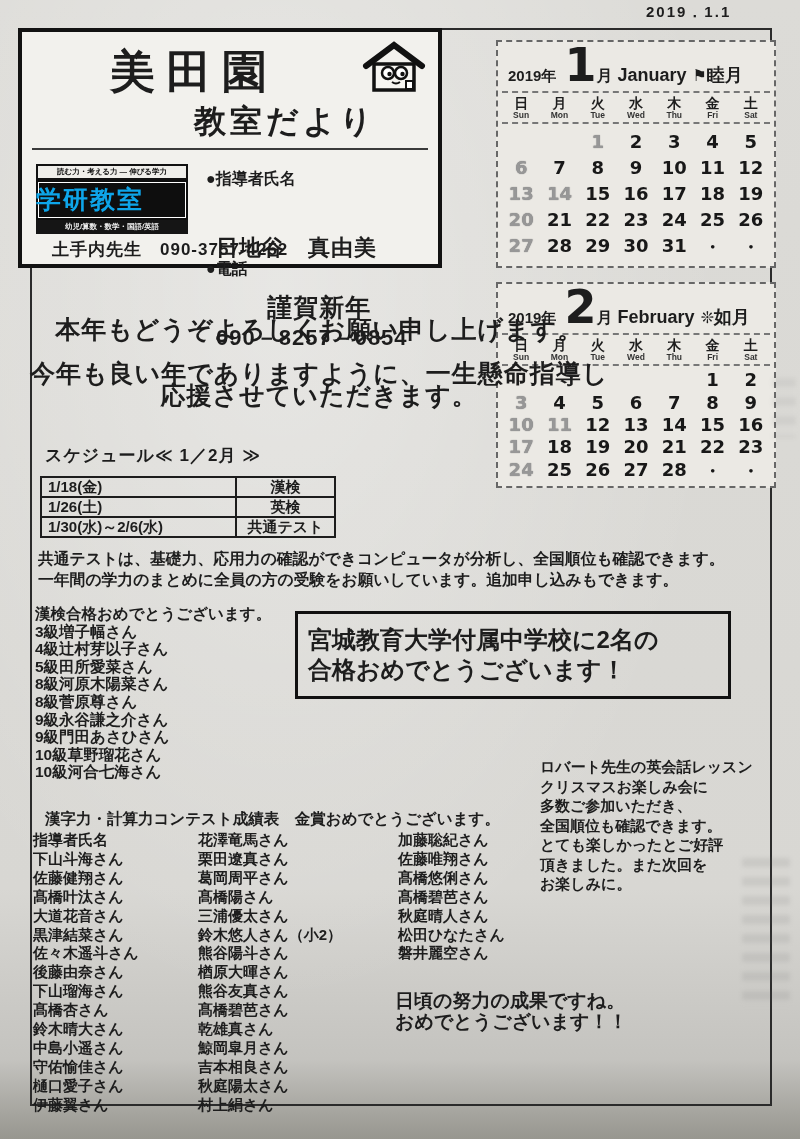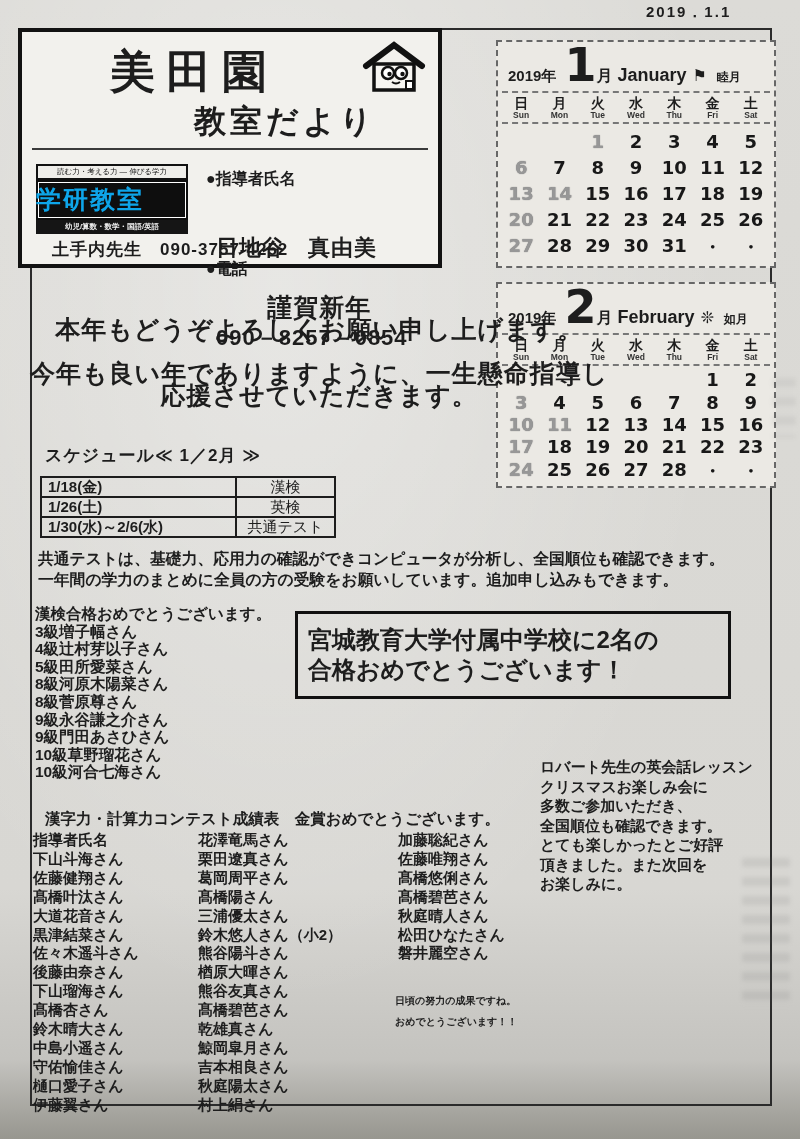--- a/index.html
+++ b/index.html
@@ -22,21 +22,21 @@
   .issue-date{position:absolute;left:646px;top:3px;font-size:15px;font-weight:700;letter-spacing:2px;}
 
   
   .header-box{position:absolute;left:18px;top:28px;width:424px;height:240px;
     background:#f2f1ed;border:4px solid #121212;box-sizing:border-box;}
   .hb-title-main{position:absolute;left:88px;top:10px;font-size:45px;font-weight:900;letter-spacing:11px;}
   .hb-title-sub{position:absolute;left:172px;top:68px;font-size:32px;font-weight:900;letter-spacing:4px;}
   .hb-divider{position:absolute;left:10px;right:10px;top:116px;border-top:2px solid #3a3a3a;}
   .house{position:absolute;right:12px;top:8px;}
   .gakken-logo{position:absolute;left:14px;top:132px;width:152px;}
-  .gl-top{border:2px solid #111;background:#efeeea;color:#111;font-size:7.5px;font-weight:400;
+  .gl-top{border:2px solid #111;background:#efeeea;color:#111;font-size:7.5px;font-weight:700;
     text-align:center;padding:1px 12px;white-space:nowrap;overflow:hidden;}
   .gl-main{background:#0e0e0e;color:#0ea5e9;font-size:25px;font-weight:900;text-align:left;
     letter-spacing:2px;padding:3px 0 4px;box-shadow:inset 0 0 0 2px #0e0e0e, inset 0 0 0 3px #fff;}
   .gl-bottom{background:#151515;color:#eee;font-size:7.5px;font-weight:700;text-align:center;
     padding:2px 0;white-space:nowrap;overflow:hidden;}
   .hb-contact{position:absolute;left:184px;top:136px;line-height:21px;}
   .hb-contact .lbl{font-size:16px;font-weight:900;}
   .hb-contact .val{font-size:22px;font-weight:700;padding-left:10px;letter-spacing:1px;margin-top:48px;}
   .hb-extra{position:absolute;left:30px;top:206px;font-size:17px;font-weight:900;letter-spacing:1px;}
 
@@ -44,50 +44,50 @@
   .cal{position:absolute;left:496px;width:280px;border:2px dashed #676767;background:#ebe9e4;
     box-sizing:border-box;display:flex;flex-direction:column;}
   .cal.jan{top:40px;height:228px;}
   .cal.feb{top:282px;height:206px;}
   .cal-head{display:flex;align-items:baseline;padding:4px 8px 0 10px;}
   .cal-year{font-size:15px;font-weight:900;}
   .cal-monthnum{font-size:46px;font-weight:900;line-height:.85;margin-left:8px;font-family:"DejaVu Sans",sans-serif;}
   .cal-monthkanji{font-size:16px;font-weight:900;}
   .cal-monthen{font-size:18px;font-weight:900;margin-left:5px;}
   .cal-icon{font-size:16px;margin-left:6px;}
-  .cal-oldname{font-size:12px;font-weight:900;margin-left:10px;}
+  .cal-oldname{font-size:18px;font-weight:900;margin-left:0;}
   .cal-dayrow{display:grid;grid-template-columns:repeat(7,1fr);margin:4px 4px 0;
     border-top:2px dashed #777;border-bottom:2px dashed #777;padding:3px 0 2px;}
   .dayhead{text-align:center;}
   .djp{font-size:14px;font-weight:900;line-height:15px;}
   .den{font-size:8.5px;font-weight:700;color:#333;line-height:9px;}
   .cal-grid{display:grid;grid-template-columns:repeat(7,1fr);flex:1;align-content:space-evenly;padding:2px 4px;}
   .datecell{text-align:center;font-size:18px;font-weight:900;font-family:"DejaVu Sans",sans-serif;color:#181818;}
   .datecell.hol{color:#979797;text-shadow:0 0 1px #6d6d6d;}
 
   
   .tblock{position:absolute;font-weight:700;}
   .greeting{left:30px;top:296px;font-size:25px;line-height:22px;letter-spacing:1px;text-align:center;}
   .sched-heading{left:45px;top:444px;font-size:17px;font-weight:900;letter-spacing:1px;}
   .sched{position:absolute;left:40px;top:476px;width:292px;border:2.5px solid #1c1c1c;background:transparent;}
   .sched-row{display:flex;border-top:2px solid #1c1c1c;}
   .sched-row:first-child{border-top:none;}
   .sched-date{flex:0 0 62%;padding:0 6px;font-size:15px;font-weight:900;line-height:18px;border-right:2px solid #1c1c1c;}
-  .sched-event{flex:1;text-align:center;font-size:15px;font-weight:400;line-height:18px;}
+  .sched-event{flex:1;text-align:center;font-size:15px;font-weight:700;line-height:18px;}
   .kyotsu{left:38px;top:548px;width:752px;font-size:15.8px;line-height:21px;font-weight:900;}
   .kanken{left:35px;top:605px;font-size:15.5px;line-height:17.6px;font-weight:900;}
   .pass-box{position:absolute;left:295px;top:611px;width:436px;border:3px solid #111;
     box-sizing:border-box;padding:11px 10px;font-size:24px;line-height:30px;font-weight:900;}
   .robert{left:540px;top:757px;font-size:15px;line-height:19.5px;font-weight:900;}
   .contest-heading{left:45px;top:809px;font-size:15.5px;font-weight:900;}
   .namecol{position:absolute;top:831px;font-size:15px;line-height:18.9px;font-weight:900;white-space:nowrap;}
   .col0{left:33px;}
   .col1{left:198px;}
   .col2{left:398px;}
-  .effort{left:395px;top:990px;font-size:10px;line-height:21px;font-weight:900;}
+  .effort{left:395px;top:990px;font-size:19px;line-height:21px;font-weight:900;}
 </style>
 </head>
 <body>
 
 <div class="paper">
 
   <div class="issue-date">2019．1.1</div>
   <div class="frame"></div>
 
   <div class="header-box">

